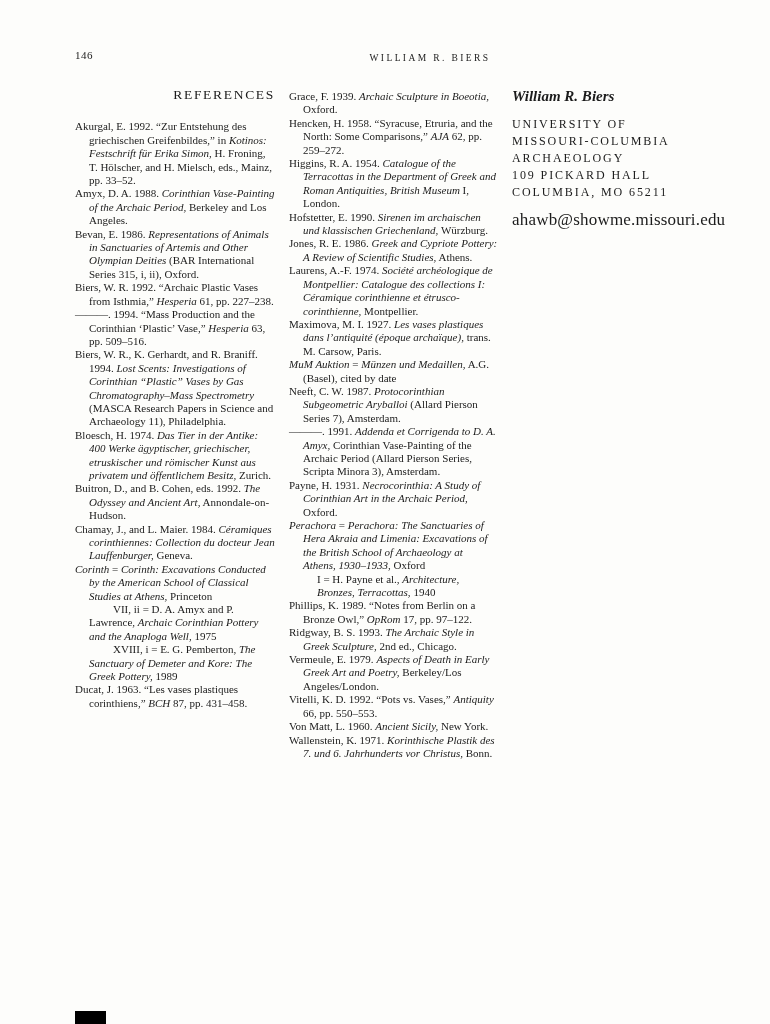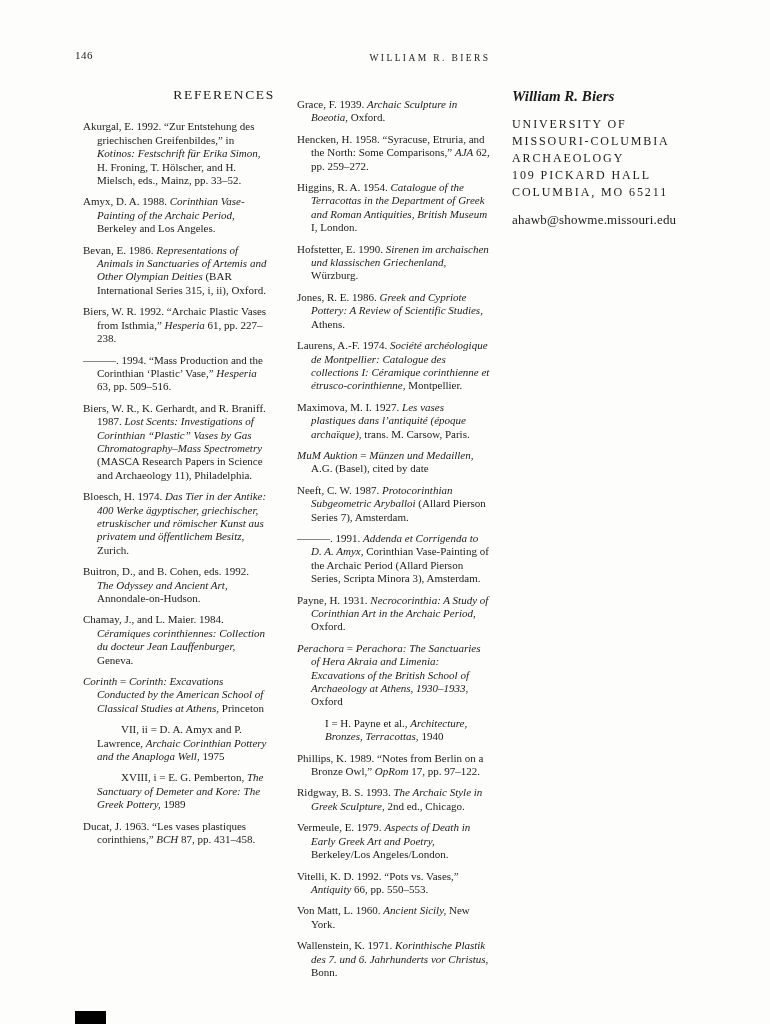--- a/index.html
+++ b/index.html
@@ -28,56 +28,56 @@
   }
   #col-left   { left: 75px;  top: 88px; width: 200px; }
   #col-middle { left: 289px; top: 90px; width: 209px; }
   #col-right  { left: 512px; top: 90px; width: 215px; }
   .references-heading {
     font-size: 13.5px; font-weight: 400;
     letter-spacing: 1.7px;
     margin: 0 0 19px 0;
     text-align: right;
   }
-  .ref-entry { margin: 8px; }
+  .ref-entry { margin: 0; }
   .ref-entry.indent-0 { padding-left: 14px; text-indent: -14px; }
   .ref-entry.indent-1 { padding-left: 14px; text-indent: 24px; }
   .ref-entry.indent-2 { padding-left: 28px; text-indent: 0; }
   .ref-entry i { font-style: italic; }
   .author-name {
     font-size: 15px; font-style: italic; font-weight: bold;
     margin: 0 0 13px 0;
   }
   .aff-line {
     font-size: 12px; letter-spacing: 1.9px;
     line-height: 17px; white-space: nowrap;
   }
   .author-email {
-    margin-top: 12px; font-size: 13px; letter-spacing: 0.2px;
+    margin-top: 12px; font-size: 17px; letter-spacing: 0.2px;
   }
   .bottom-mark {
     position: absolute; left: 75px; bottom: 0;
     width: 31px; height: 13px; background: #000;
   }
 </style>
 </head>
 <body style="background: rgb(253, 253, 251); color: rgb(27, 27, 27);">
 
 <div class="page-number">146</div>
 <div class="running-head">WILLIAM R. BIERS</div>
 
 <div class="col" id="col-left">
   <h2 class="references-heading">REFERENCES</h2>
   <div>
       <p class="ref-entry indent-0"><span>Akurgal, E. 1992. “Zur Entstehung des griechischen Greifenbildes,” in </span><i>Kotinos: Festschrift für Erika Simon,</i><span> H. Froning, T. Hölscher, and H. Mielsch, eds., Mainz, pp. 33–52.</span></p>
       <p class="ref-entry indent-0"><span>Amyx, D. A. 1988. </span><i>Corinthian Vase-Painting of the Archaic Period,</i><span> Berkeley and Los Angeles.</span></p>
       <p class="ref-entry indent-0"><span>Bevan, E. 1986. </span><i>Representations of Animals in Sanctuaries of Artemis and Other Olympian Deities</i><span> (BAR International Series 315, i, ii), Oxford.</span></p>
       <p class="ref-entry indent-0"><span>Biers, W. R. 1992. “Archaic Plastic Vases from Isthmia,” </span><i>Hesperia</i><span> 61, pp. 227–238.</span></p>
       <p class="ref-entry indent-0"><span>———. 1994. “Mass Production and the Corinthian ‘Plastic’ Vase,” </span><i>Hesperia</i><span> 63, pp. 509–516.</span></p>
-      <p class="ref-entry indent-0"><span>Biers, W. R., K. Gerhardt, and R. Braniff. 1987. </span><i>Lost Scents: Investigations of Corinthian “Plastic” Vases by Gas Chromatography–Mass Spectrometry</i><span> (MASCA Research Papers in Science and Archaeology 11), Philadelphia.</span></p>
+      <p class="ref-entry indent-0"><span>Biers, W. R., K. Gerhardt, and R. Braniff. 1994. </span><i>Lost Scents: Investigations of Corinthian “Plastic” Vases by Gas Chromatography–Mass Spectrometry</i><span> (MASCA Research Papers in Science and Archaeology 11), Philadelphia.</span></p>
       <p class="ref-entry indent-0"><span>Bloesch, H. 1974. </span><i>Das Tier in der Antike: 400 Werke ägyptischer, griechischer, etruskischer und römischer Kunst aus privatem und öffentlichem Besitz,</i><span> Zurich.</span></p>
       <p class="ref-entry indent-0"><span>Buitron, D., and B. Cohen, eds. 1992. </span><i>The Odyssey and Ancient Art,</i><span> Annondale-on-Hudson.</span></p>
       <p class="ref-entry indent-0"><span>Chamay, J., and L. Maier. 1984. </span><i>Céramiques corinthiennes: Collection du docteur Jean Lauffenburger,</i><span> Geneva.</span></p>
       <p class="ref-entry indent-0"><i>Corinth</i><span> = </span><i>Corinth: Excavations Conducted by the American School of Classical Studies at Athens,</i><span> Princeton</span></p>
       <p class="ref-entry indent-1"><span>VII, ii = D. A. Amyx and P. Lawrence, </span><i>Archaic Corinthian Pottery and the Anaploga Well,</i><span> 1975</span></p>
       <p class="ref-entry indent-1"><span>XVIII, i = E. G. Pemberton, </span><i>The Sanctuary of Demeter and Kore: The Greek Pottery,</i><span> 1989</span></p>
       <p class="ref-entry indent-0"><span>Ducat, J. 1963. “Les vases plastiques corinthiens,” </span><i>BCH</i><span> 87, pp. 431–458.</span></p>
     </div>
 </div>
 

